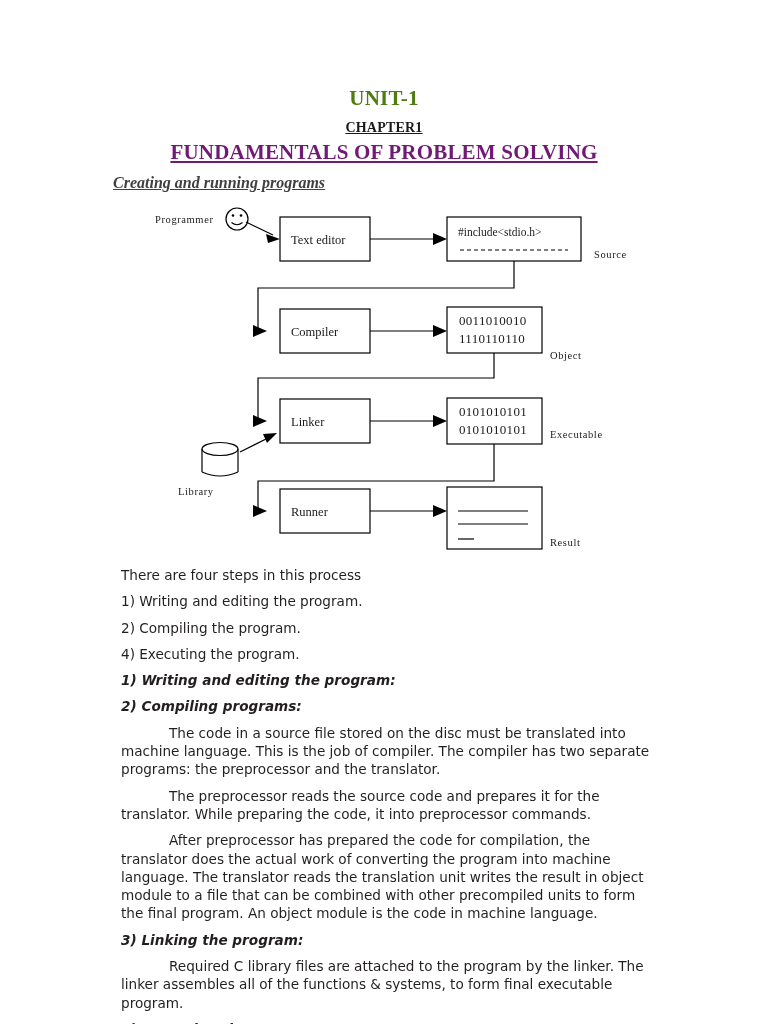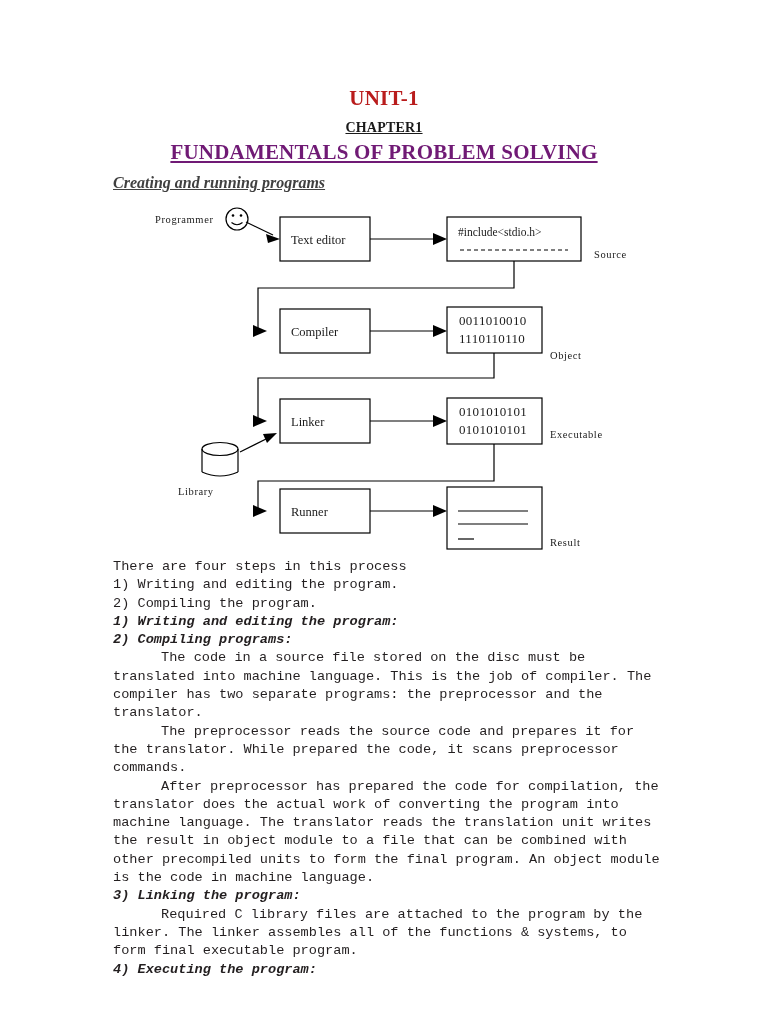--- a/index.html
+++ b/index.html
@@ -23,21 +23,21 @@
     left: 0;
     top: 86px;
     width: 768px;
     text-align: center;
   }
   .title-unit {
     font-family: "Liberation Serif", serif;
     font-weight: bold;
     font-size: 21px;
     letter-spacing: 0.2px;
-    color: #b91c1c;
+    color: #4d7c0f;
     line-height: 1.15;
   }
   .title-chapter {
     font-family: "Liberation Serif", serif;
     font-weight: bold;
     font-size: 14px;
     text-decoration: underline;
     color: #1a1a1a;
     line-height: 1.5;
     letter-spacing: 0.2px;
@@ -107,22 +107,21 @@
     position: absolute;
     left: 113px;
     top: 558px;
     width: 548px;
     font-family: "DejaVu Sans", sans-serif;
     font-size: 13.6px;
     line-height: 18.3px;
     color: #231f20;
   }
   .body-text p {
-    margin: 0;
-    font-family: Liberation Mono, monospace;
+    margin: 8px;
   }
   .run-head {
     font-weight: bold;
     font-style: italic;
   }
   .indent-para {
     text-indent: 48px;
   }
 </style>
 </head>
@@ -212,26 +211,27 @@
       <text class="dg-text-sm" x="550" y="359">Object</text>
       <text class="dg-text-sm" x="550" y="438">Executable</text>
       <text class="dg-text-sm" x="550" y="546">Result</text>
     </svg>
   </div>
 
   <div class="body-text">
     <p>There are four steps in this process</p>
     <p>1) Writing and editing the program.</p>
     <p>2) Compiling the program.</p>
+    <p>4) Executing the program.</p>
 
     <p class="run-head">1) Writing and editing the program:</p>
 
     <p class="run-head">2) Compiling programs:</p>
     <p class="indent-para">The code in a source file stored on the disc must be translated into machine language. This is the job of compiler. The compiler has two separate programs: the preprocessor and the translator.</p>
-    <p class="indent-para">The preprocessor reads the source code and prepares it for the translator. While prepared the code, it scans preprocessor commands.</p>
+    <p class="indent-para">The preprocessor reads the source code and prepares it for the translator. While preparing the code, it into preprocessor commands.</p>
     <p class="indent-para">After preprocessor has prepared the code for compilation, the translator does the actual work of converting the program into machine language. The translator reads the translation unit writes the result in object module to a file that can be combined with other precompiled units to form the final program. An object module is the code in machine language.</p>
 
     <p class="run-head">3) Linking the program:</p>
     <p class="indent-para">Required C library files are attached to the program by the linker. The linker assembles all of the functions &amp; systems, to form final executable program.</p>
 
     <p class="run-head">4) Executing the program:</p>
   </div>
 
 </div>
 

